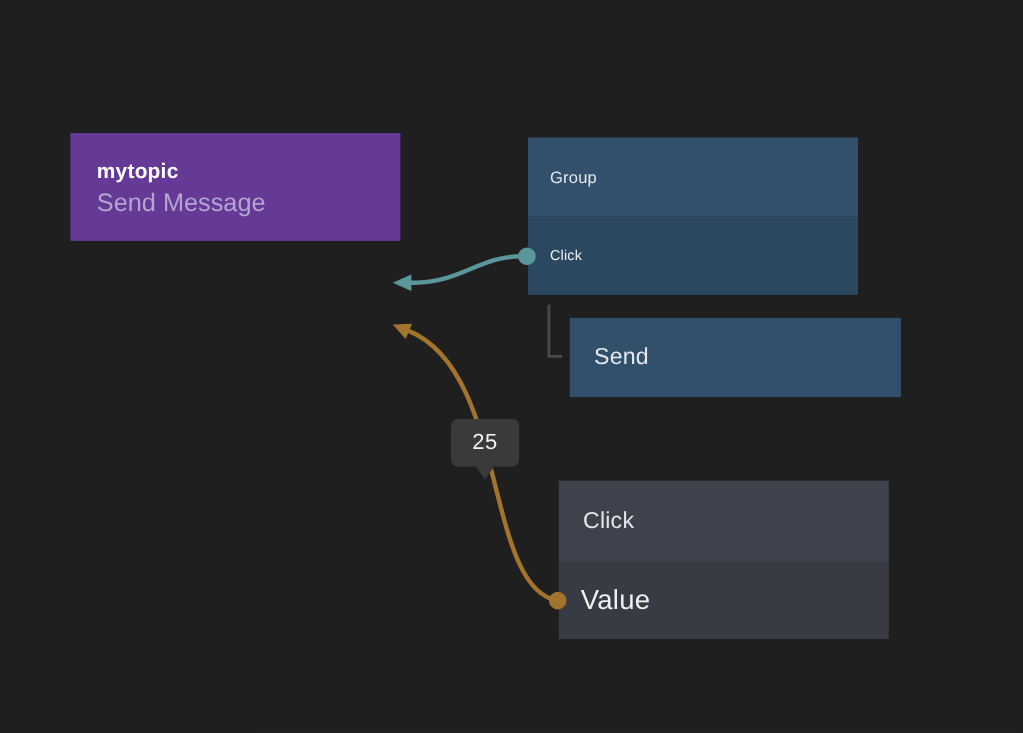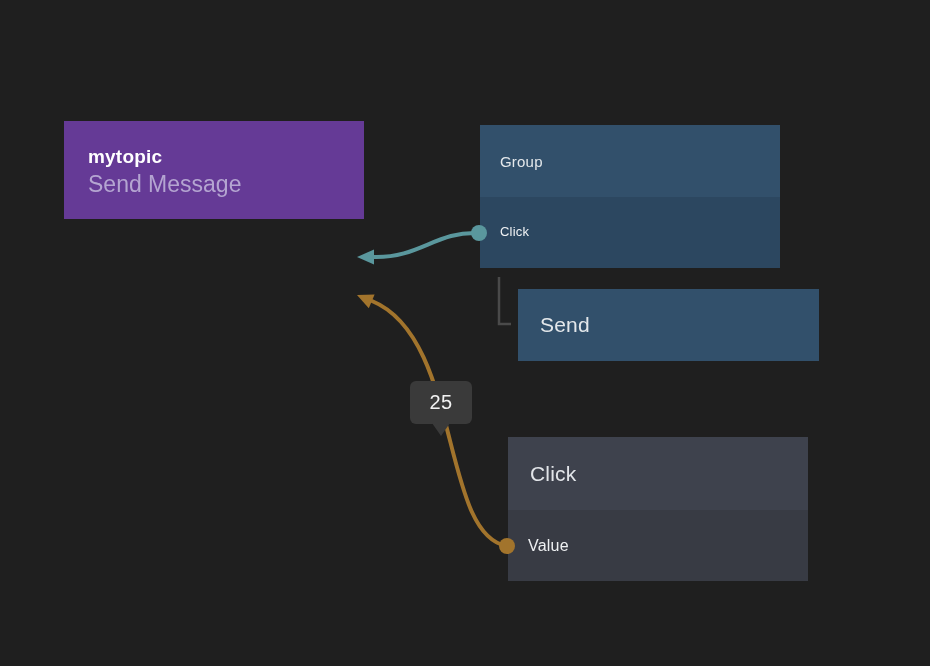--- a/index.html
+++ b/index.html
@@ -31,21 +31,21 @@
 
   
   .node-text { left: 518px; top: 289px; width: 301px; height: 72px; display: flex; align-items: center; padding-left: 22px; }
   .node-text .node-title { font-size: 21px; color: #e4e8eb; }
 
   
   .node-number { left: 508px; top: 437px; width: 300px; height: 144px; }
   .node-number .node-header { height: 73px; display: flex; align-items: center; padding-left: 22px; }
   .node-number .node-title { font-size: 21px; color: #e2e5e9; }
   .node-number .node-body { height: 71px; position: relative; }
-  .port-value { left: 20px; top: 96px; font-size: 16px; color: #eef0f2; line-height: 26px; }
+  .port-value { left: 20px; top: 96px; font-size: 25px; color: #eef0f2; line-height: 26px; }
 
   
   .wires { position: absolute; left: 0; top: 0; z-index: 5; pointer-events: none; }
   .wires * { pointer-events: auto; }
 
   
   .value-tooltip {
     position: absolute; left: 410px; top: 381px; width: 62px; height: 43px;
     border-radius: 6px; z-index: 6;
     display: flex; align-items: center; justify-content: center;

